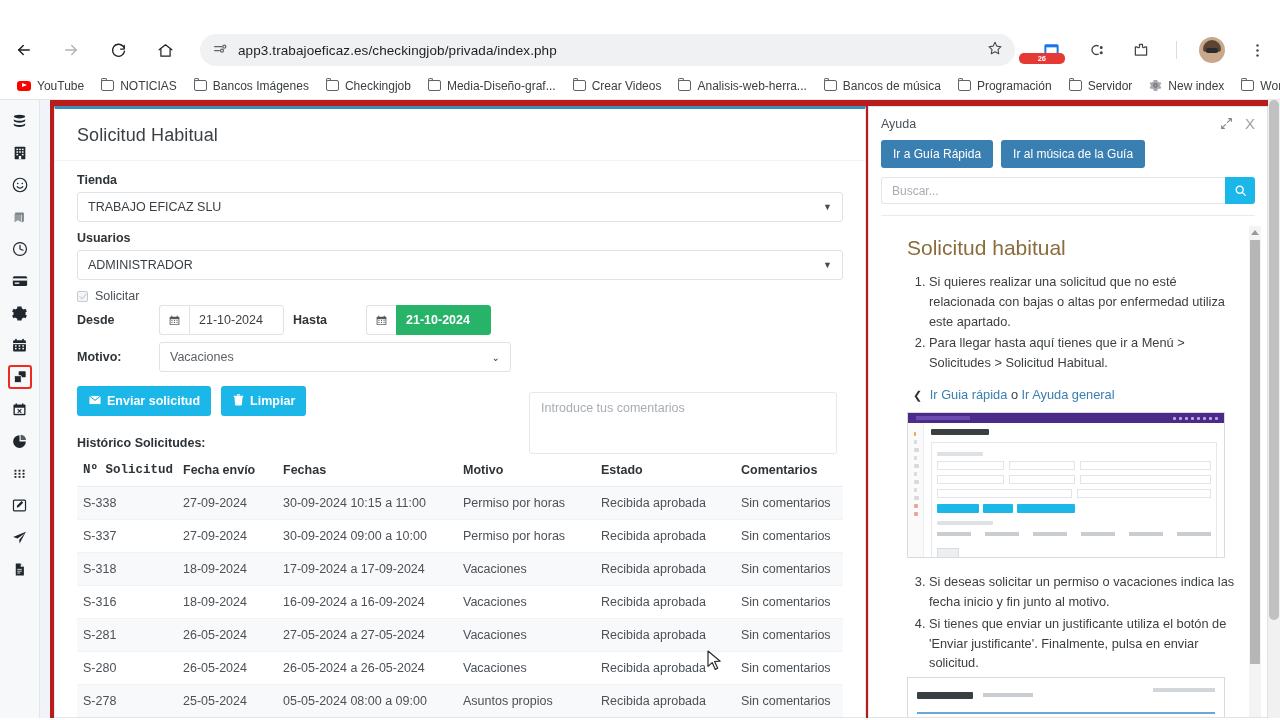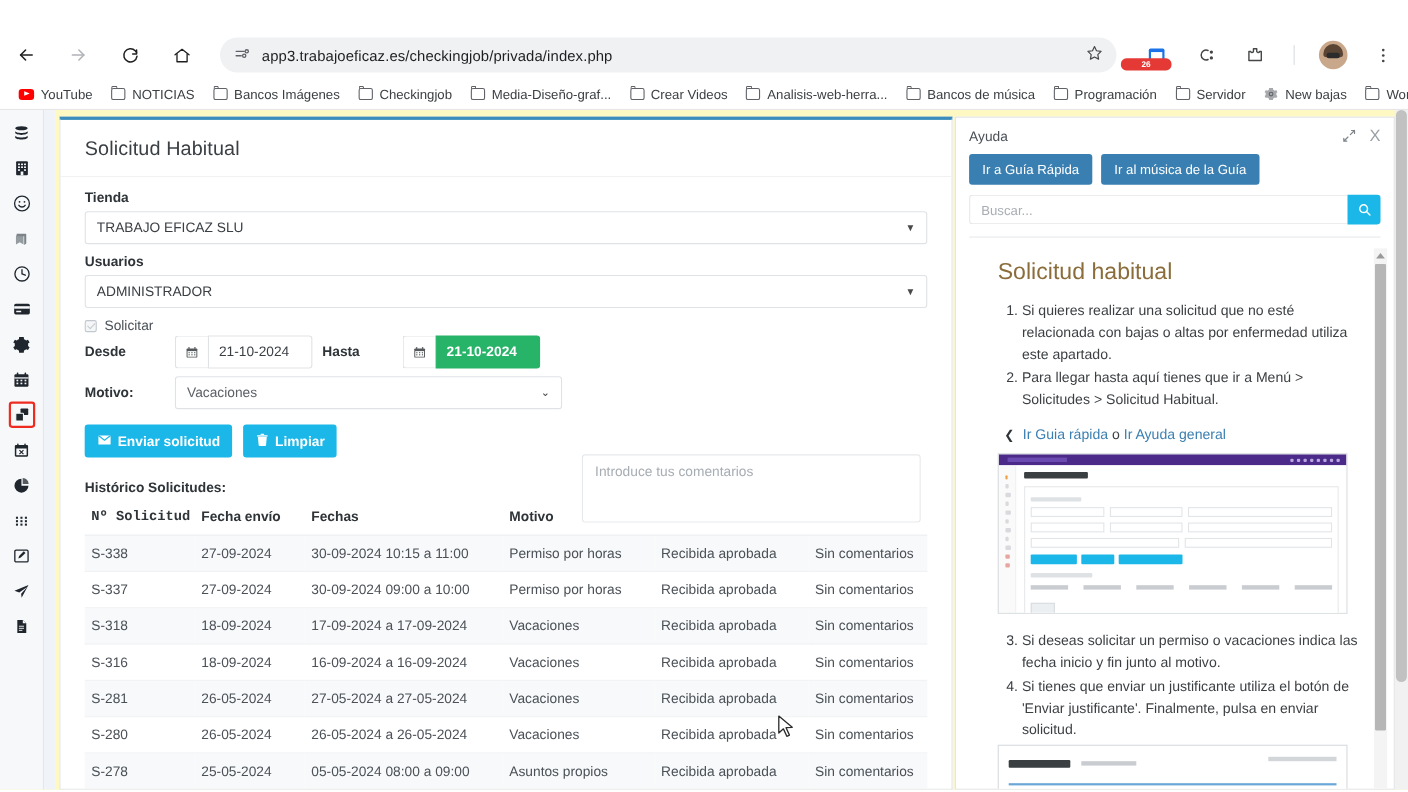--- a/index.html
+++ b/index.html
@@ -91,21 +91,21 @@
   .yt-ico::after{
     content:""; position:absolute; left:5px; top:2.5px;
     border-left:5px solid #fff; border-top:2.6px solid transparent;
     border-bottom:2.6px solid transparent;
   }
   .gear-ico { width:13px;height:13px;flex:none;color:#5f6368;}
 
   
   #app {
     position: relative; width: 1280px; height: 618px;
-    background: #fef9c3; display: flex; overflow: hidden;
+    background: #b91c1c; display: flex; overflow: hidden;
   }
 
   
   #icon-rail {
     width: 40px; background: #f6f8fa; flex: none;
     padding-top: 9px; display: flex; flex-direction: column;
     align-items: center; gap: 8px;
     border-right: 1px solid #e3e7eb;
   }
   .rail-item {
@@ -186,21 +186,21 @@
 
   .motivo-row { display: flex; align-items: center; margin-top: 7px; }
   .motivo-select {
     width: 352px; height: 30px; border: 1px solid #dfe3e6; background: #fff;
     border-radius: 3px; display: flex; align-items: center; padding: 0 10px;
     font-size: 12.5px; color: #5c6166; cursor: pointer;
   }
   .motivo-select .caret { margin-left: auto; font-size: 10px; color: #3b3f42; }
 
   #comments-area {
-    position: absolute; left: 529px; top: 313px;
+    position: absolute; left: 529px; top: 292px;
     width: 308px; height: 62px;
     border: 1px solid #e6e9eb; border-radius: 3px; background: #fff;
     padding: 8px 11px; font-size: 12.5px; color: #a7adb3; cursor: text;
   }
 
   .btn-row { display: flex; gap: 10px; margin-top: 14px; }
   .btn {
     height: 30px; border-radius: 3px; border: none; color: #fff;
     font-size: 12.5px; font-weight: bold; display: inline-flex;
     align-items: center; gap: 5px; padding: 0 11px; cursor: pointer;
@@ -465,21 +465,21 @@
         <span class="folder-ico"></span>
         <span class="bm-label">Servidor</span>
       </div>
     <div class="bm">
       <span class="gear-ico">
         <svg width="13" height="13" viewBox="0 0 24 24" fill="currentColor">
             <path d="M12 8a4 4 0 1 0 0 8 4 4 0 0 0 0-8zm0 6.2A2.2 2.2 0 1 1 12 9.8a2.2 2.2 0 0 1 0 4.4z"></path>
             <path d="M21 12c0-.6-.1-1.2-.2-1.7l2-1.5-2-3.4-2.3 1a7.6 7.6 0 0 0-2.9-1.7L15.2 2H8.8l-.4 2.7a7.6 7.6 0 0 0-2.9 1.7l-2.3-1-2 3.4 2 1.5a8 8 0 0 0 0 3.4l-2 1.5 2 3.4 2.3-1c.85.74 1.84 1.32 2.9 1.7l.4 2.7h6.4l.4-2.7a7.6 7.6 0 0 0 2.9-1.7l2.3 1 2-3.4-2-1.5c.1-.5.2-1.1.2-1.7z" opacity=".55"></path>
           </svg>
       </span>
-      <span class="bm-label">New bajas</span>
+      <span class="bm-label">New index</span>
     </div>
     <div class="bm">
         <span class="folder-ico"></span>
         <span class="bm-label">Wordpress</span>
       </div>
 
   </div>
 </div>
 
 <div id="app">

